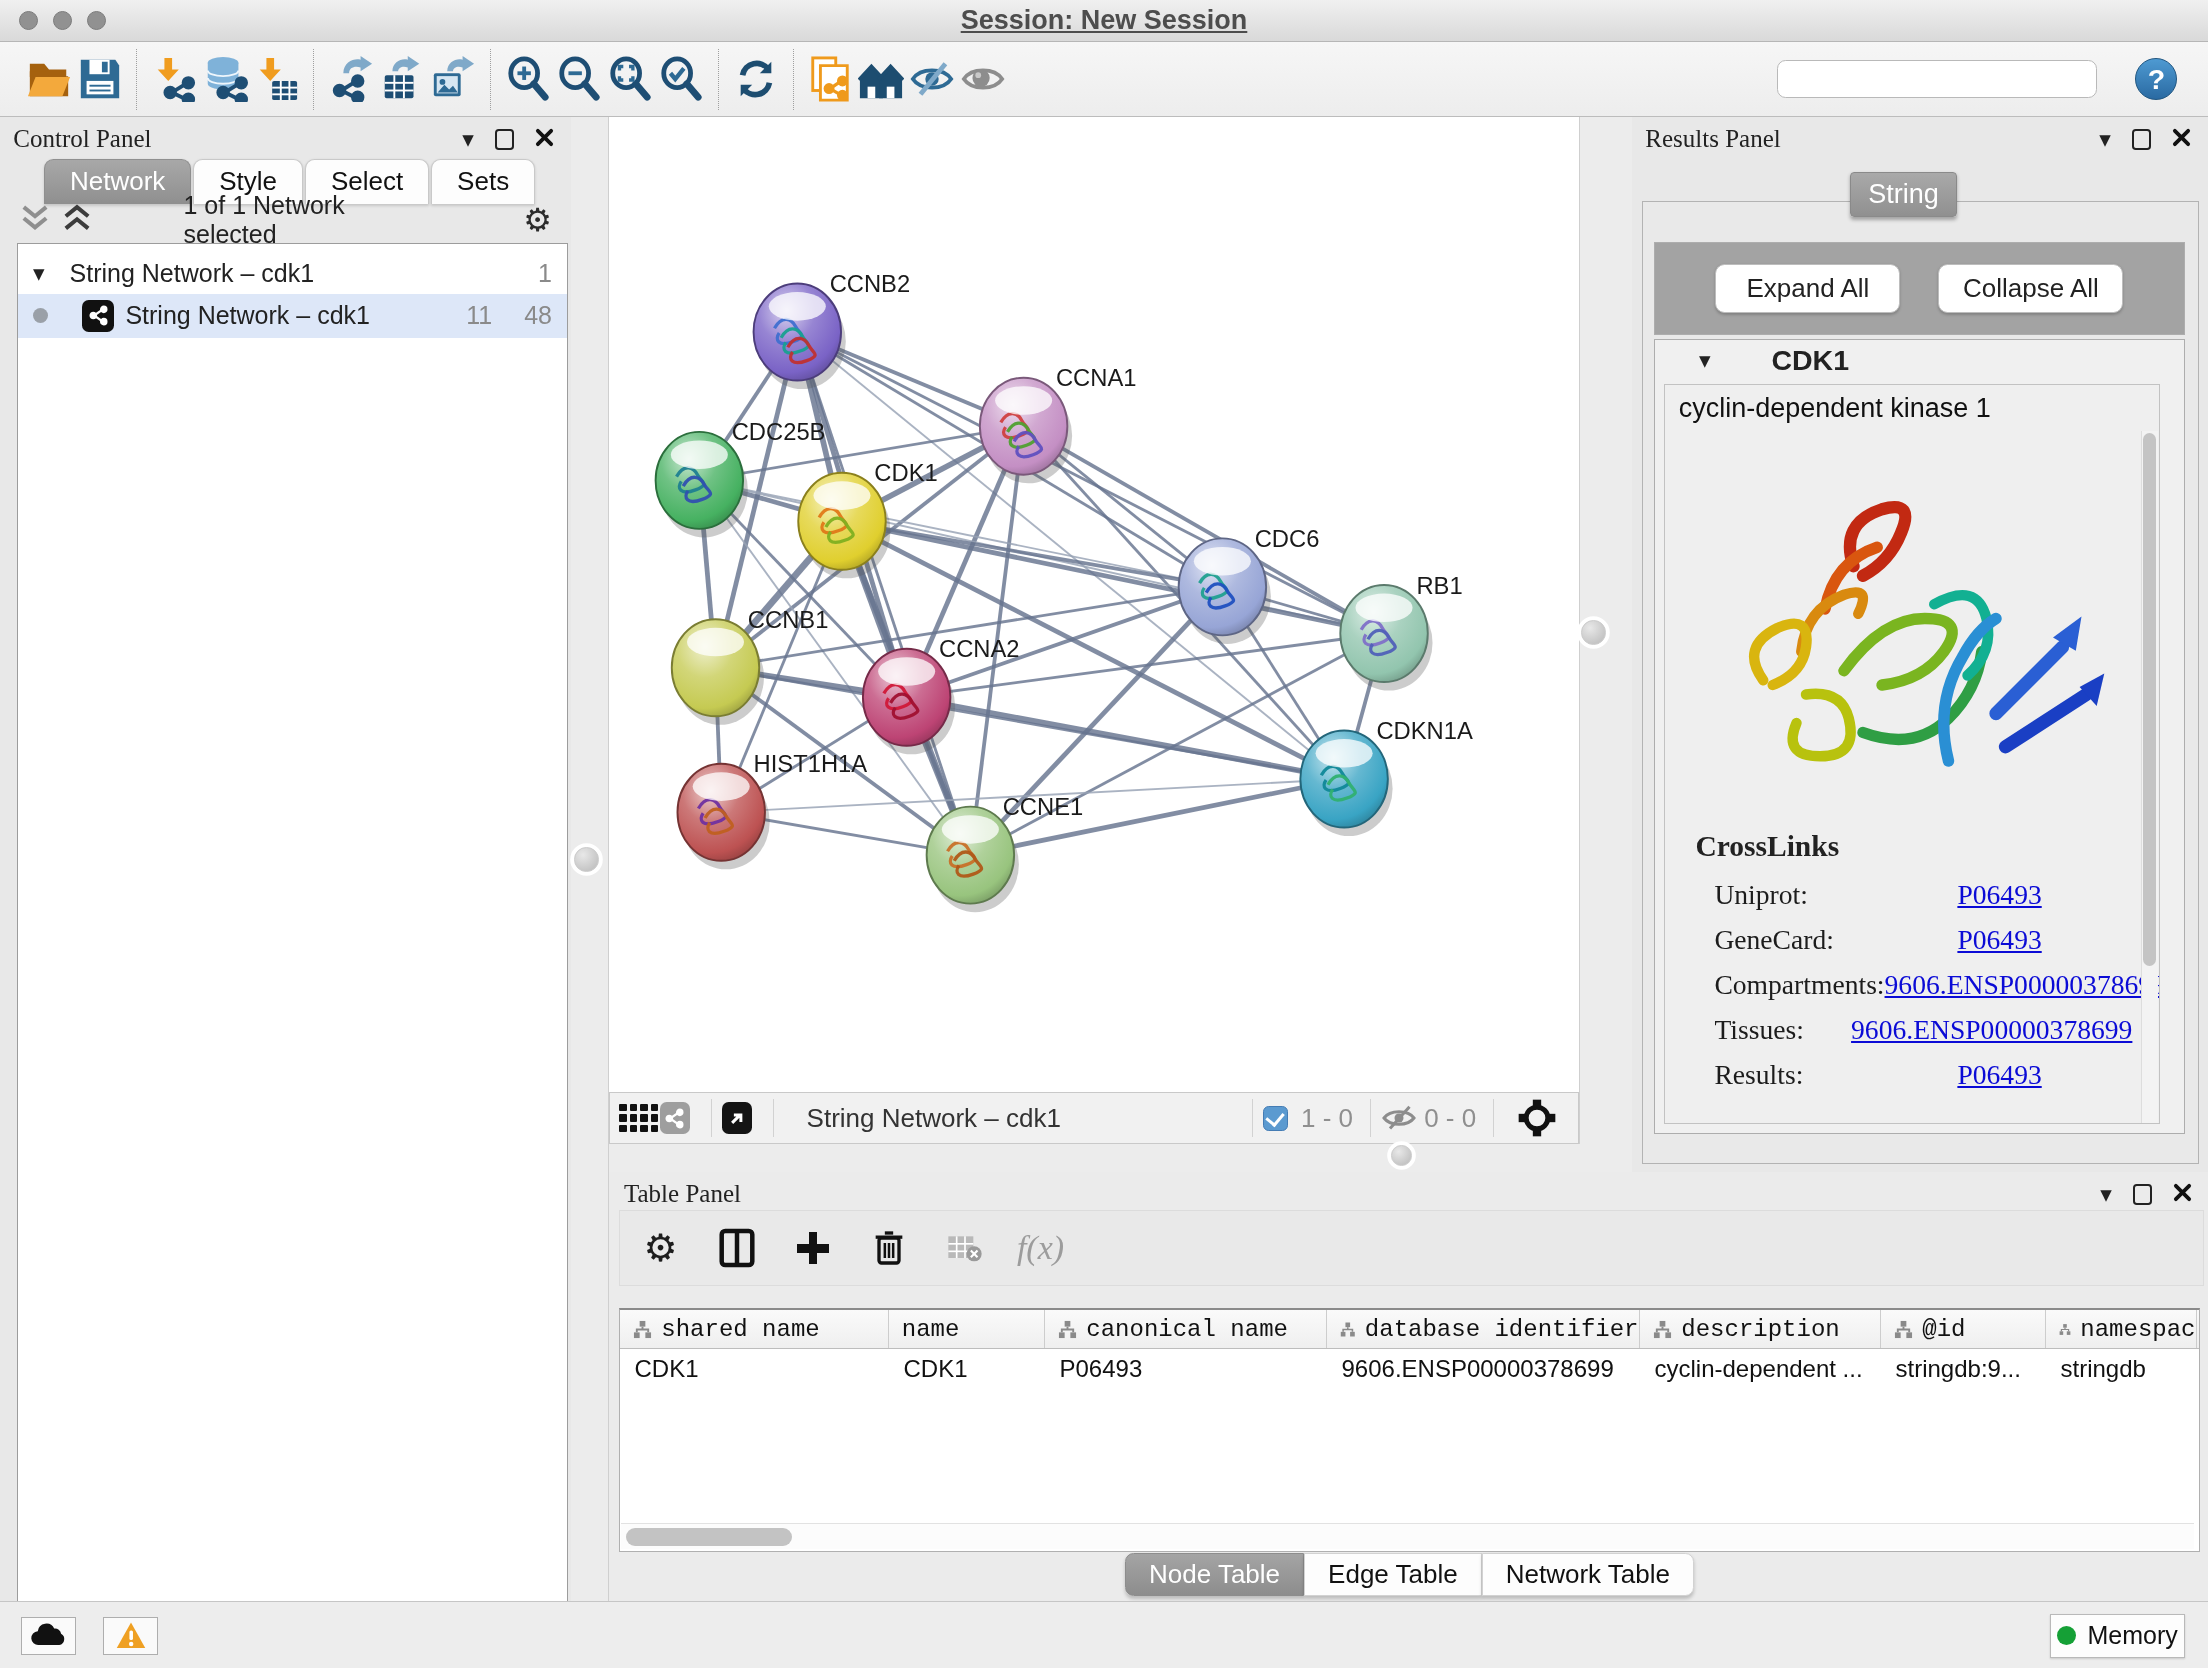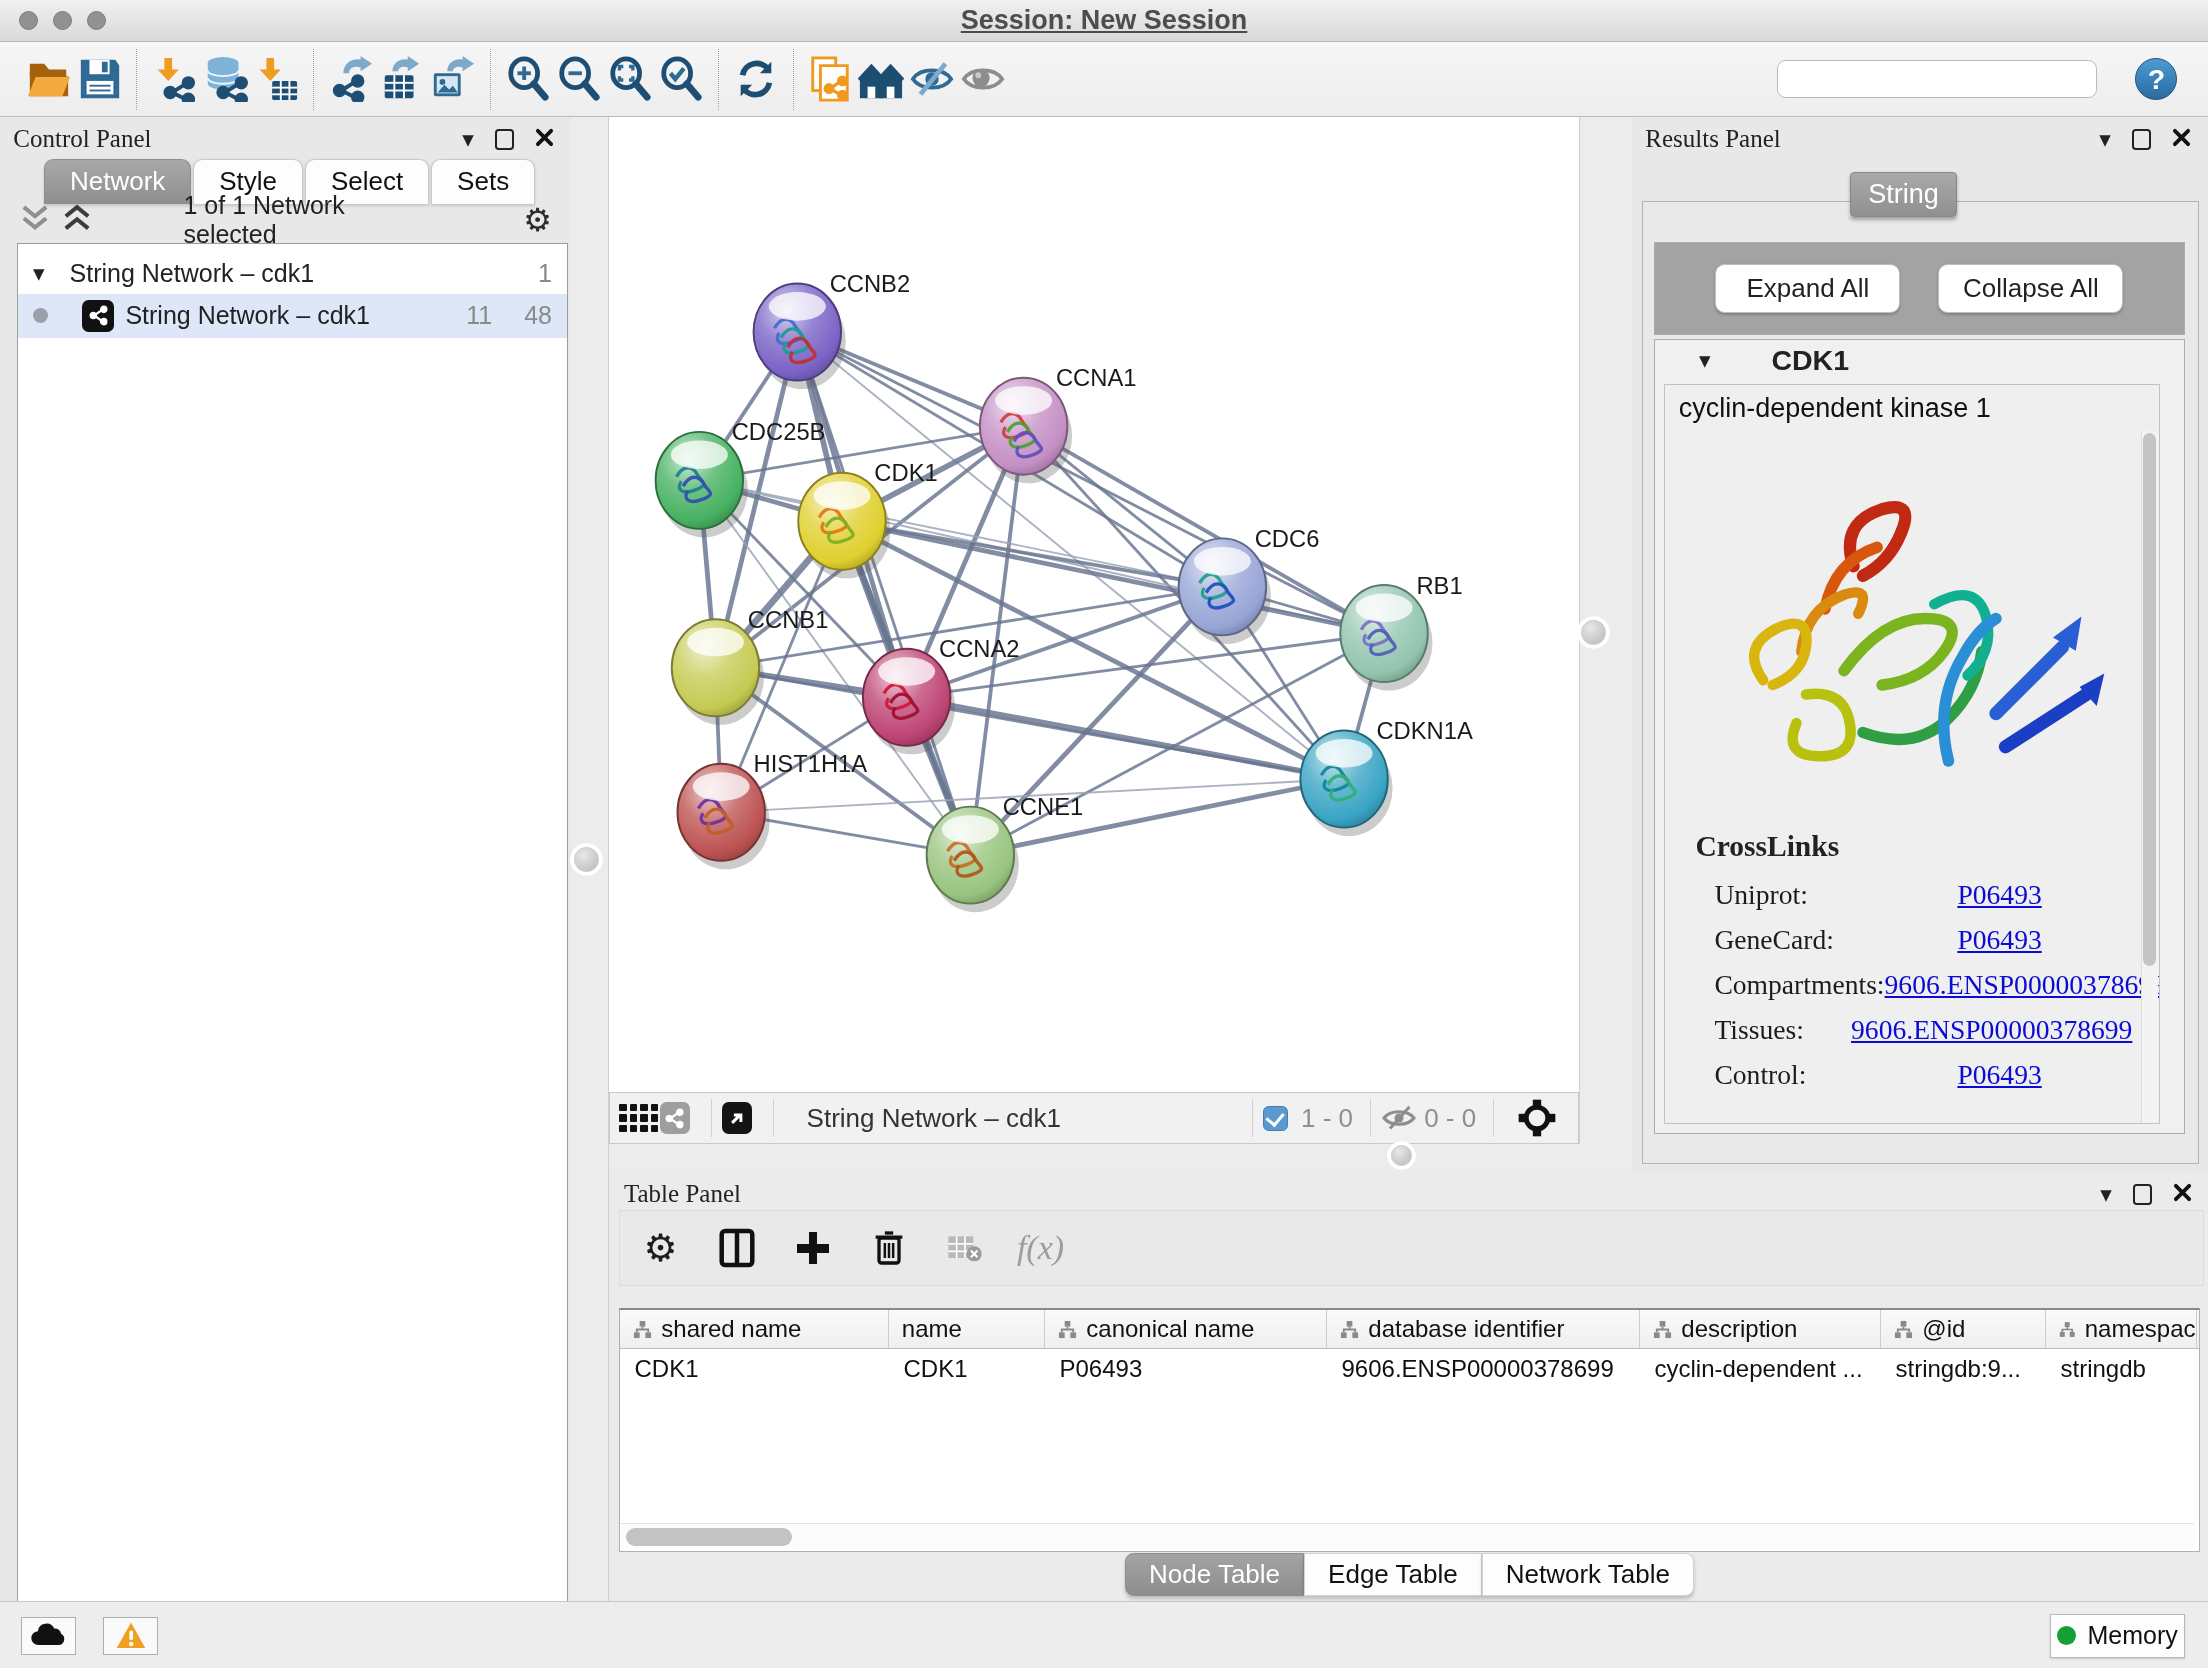--- a/index.html
+++ b/index.html
@@ -114,21 +114,21 @@
     display:flex; align-items:center; gap:32px; padding-left:19px; }
   .t-toolbar .ti { display:flex; align-items:center; justify-content:center; width:44px; height:48px; }
   .fx { font-family:"Liberation Serif",serif; font-style:italic; font-size:34px; color:#9c9c9c; }
   .gear2 { font-size:38px; color:#1d1d1d; }
   .plus { position:relative; width:32px; height:32px; }
   .plus::before, .plus::after { content:""; position:absolute; background:#111; }
   .plus::before { left:12.4px; top:0; width:8.6px; height:32px; }
   .plus::after { left:0; top:12.4px; width:32px; height:8.6px; }
   .tablebox { position:absolute; left:9.5px; top:136px; width:1581px; height:244px; background:#fff; border:1.9px solid #b0b0b0; border-top:2.9px solid #8a8a8a; }
   .thead { display:flex; height:39px; background:linear-gradient(#fafafa,#efefef); border-bottom:1.9px solid #bdbdbd; }
-  .th { display:flex; align-items:center; font-size:24px; color:#111; padding-left:13.3px; border-right:1.9px solid #cdcdcd; gap:9.5px; overflow:hidden; white-space:nowrap; }
+  .th { display:flex; align-items:center; font-size:24px; color:#111; padding-left:13.3px; border-right:1.9px solid #cdcdcd; gap:9.5px; overflow:hidden; white-space:nowrap;font-family:Liberation Mono, monospace; }
   .trow { display:flex; height:39px; }
   .td { font-size:24px; color:#111; padding-left:15px; display:flex; align-items:center; overflow:hidden; white-space:nowrap; }
   .hsb { position:absolute; left:1.9px; bottom:1.9px; height:26px; width:1573px; background:#fcfcfc; border-top:1px solid #e2e2e2; }
   .hsb .thumb { position:absolute; left:4.8px; top:3.8px; width:166px; height:18px; background:#c3c3c3; border-radius:9.5px; }
   .t-tabs { position:absolute; left:516px; top:381px; display:flex; }
   .t-tab { height:43px; padding:0 23px; display:flex; align-items:center; font-size:26px; background:#fdfdfd; color:#111;
     border:1.9px solid #d2d2d2; box-shadow:0 2.9px 3.8px rgba(0,0,0,.2); }
   .t-tab:first-child { border-radius:8.6px 0 0 8.6px; }
   .t-tab:last-child { border-radius:0 8.6px 8.6px 0; }
   .t-tab.sel { background:linear-gradient(#a4a4a4,#8d8d8d); color:#fff; border-color:#8d8d8d; }
@@ -729,21 +729,21 @@
             </div>
             <div class="xl-row">
               <span class="lbl">Compartments:</span>
               <span class="lnk">9606.ENSP00000378699</span>
             </div>
             <div class="xl-row">
               <span class="lbl">Tissues:</span>
               <span class="lnk">9606.ENSP00000378699</span>
             </div>
             <div class="xl-row">
-              <span class="lbl">Control:</span>
+              <span class="lbl">Results:</span>
               <span class="lnk">P06493</span>
             </div>
           </div>
         <div class="rscroll">
             <div class="thumb"></div>
           </div>
       </div>
     </div>
   </div>
 </div>

